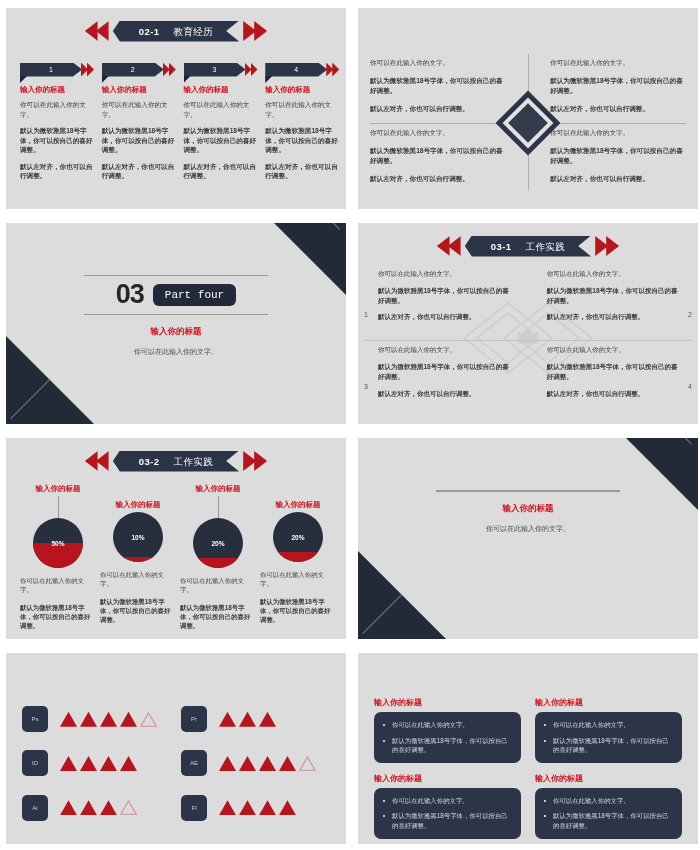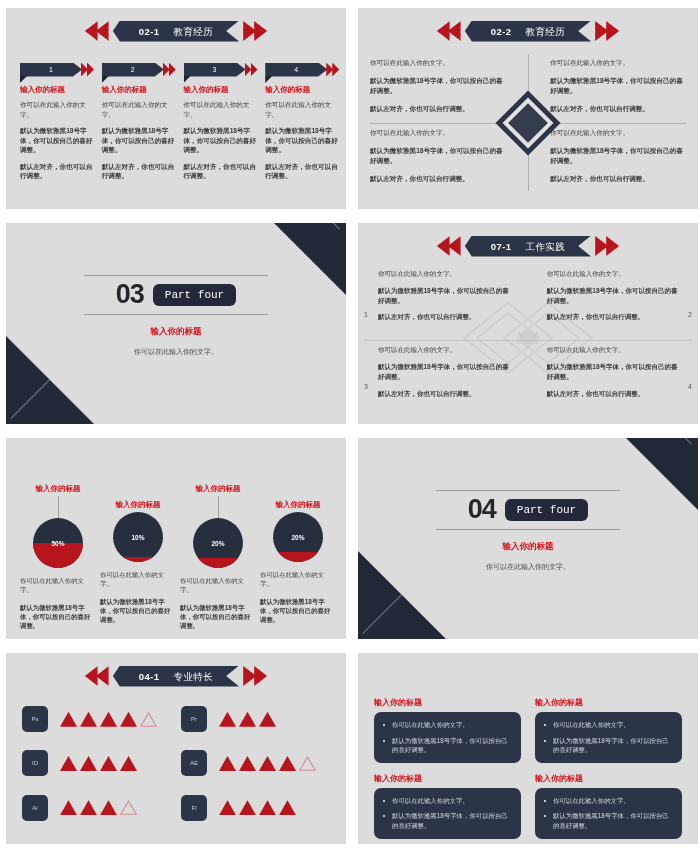--- a/index.html
+++ b/index.html
@@ -210,29 +210,20 @@
         </div>
         <div class="card-title">输入你的标题</div>
         <p class="card-p">你可以在此输入你的文字。</p>
         <p class="card-p b">默认为微软雅黑18号字体，你可以按自己的喜好调整。</p>
         <p class="card-p b">默认左对齐，你也可以自行调整。</p>
       </div>
     </div>
   </div>
 
   <div class="slide">
-    <div class="banner">
-      <span class="chev-l"></span>
-      <span class="banner-body">
-        <span class="num">02-2</span>
-        <span class="sep"></span>
-        <span>教育经历</span>
-      </span>
-      <span class="chev-r"></span>
-    </div>
 
     <div class="quad">
       <div class="q-hline"></div>
       <div class="q-vline"></div>
 
       <div class="q-cell q-tl">
         <p>你可以在此输入你的文字。</p>
         <p class="b">默认为微软雅黑18号字体，你可以按自己的喜好调整。</p>
         <p class="b">默认左对齐，你也可以自行调整。</p>
       </div>
@@ -272,21 +263,21 @@
       <div class="sec-bar"></div>
       <div class="sec-sub">输入你的标题</div>
       <div class="sec-note">你可以在此输入你的文字。</div>
     </div>
   </div>
 
   <div class="slide">
     <div class="banner">
       <span class="chev-l"></span>
       <span class="banner-body">
-        <span class="num">07-1</span>
+        <span class="num">03-1</span>
         <span class="sep"></span>
         <span>工作实践</span>
       </span>
       <span class="chev-r"></span>
     </div>
 
     <svg class="wm" viewBox="0 0 132 82">
       <g fill="none" stroke="#c6c6c6" stroke-width="2">
         <path d="M46 6 L90 41 L46 76 L2 41 Z"></path>
         <path d="M46 16 L77 41 L46 66 L15 41 Z"></path>
@@ -321,20 +312,29 @@
       </div>
       <div class="nq-cell" style="right:14px;top:54%">
         <p>你可以在此输入你的文字。</p>
         <p class="b">默认为微软雅黑18号字体，你可以按自己的喜好调整。</p>
         <p class="b">默认左对齐，你也可以自行调整。</p>
       </div>
     </div>
   </div>
 
   <div class="slide">
+    <div class="banner">
+      <span class="chev-l"></span>
+      <span class="banner-body">
+        <span class="num">03-2</span>
+        <span class="sep"></span>
+        <span>工作实践</span>
+      </span>
+      <span class="chev-r"></span>
+    </div>
 
     <div class="pies">
       <div class="pie-col" style="padding-top:0">
         <div class="pie-head">输入你的标题</div>
         <div class="pie-stem" style="height: 22px;"></div>
         <div class="pie">
           <div class="fillpart" style="height: 50%;"></div>
           <span class="lbl">50%</span>
         </div>
         <p class="pie-p">你可以在此输入你的文字。</p>
@@ -375,40 +375,27 @@
 
   <div class="slide">
     <div class="corner-tr">
         <span class="ln"></span>
       </div>
     <div class="corner-bl">
         <span class="ln"></span>
       </div>
     <div class="sec-wrap">
       <div class="sec-bar"></div>
-      <div class="sec-row">
-        <span class="sec-num">04</span>
-        <span class="sec-pill">Part four</span>
-      </div>
       <div class="sec-bar"></div>
       <div class="sec-sub">输入你的标题</div>
       <div class="sec-note">你可以在此输入你的文字。</div>
     </div>
   </div>
 
   <div class="slide">
-    <div class="banner">
-      <span class="chev-l"></span>
-      <span class="banner-body">
-        <span class="num">04-1</span>
-        <span class="sep"></span>
-        <span>专业特长</span>
-      </span>
-      <span class="chev-r"></span>
-    </div>
 
     <div class="skills">
       <div class="srow">
         <span class="sbadge">Ps</span>
         <span class="tris">
             <span class="tri full"></span>
             <span class="tri full"></span>
             <span class="tri full"></span>
             <span class="tri full"></span>
             <svg class="tri empty" width="17" height="15" viewBox="0 0 17 15">

